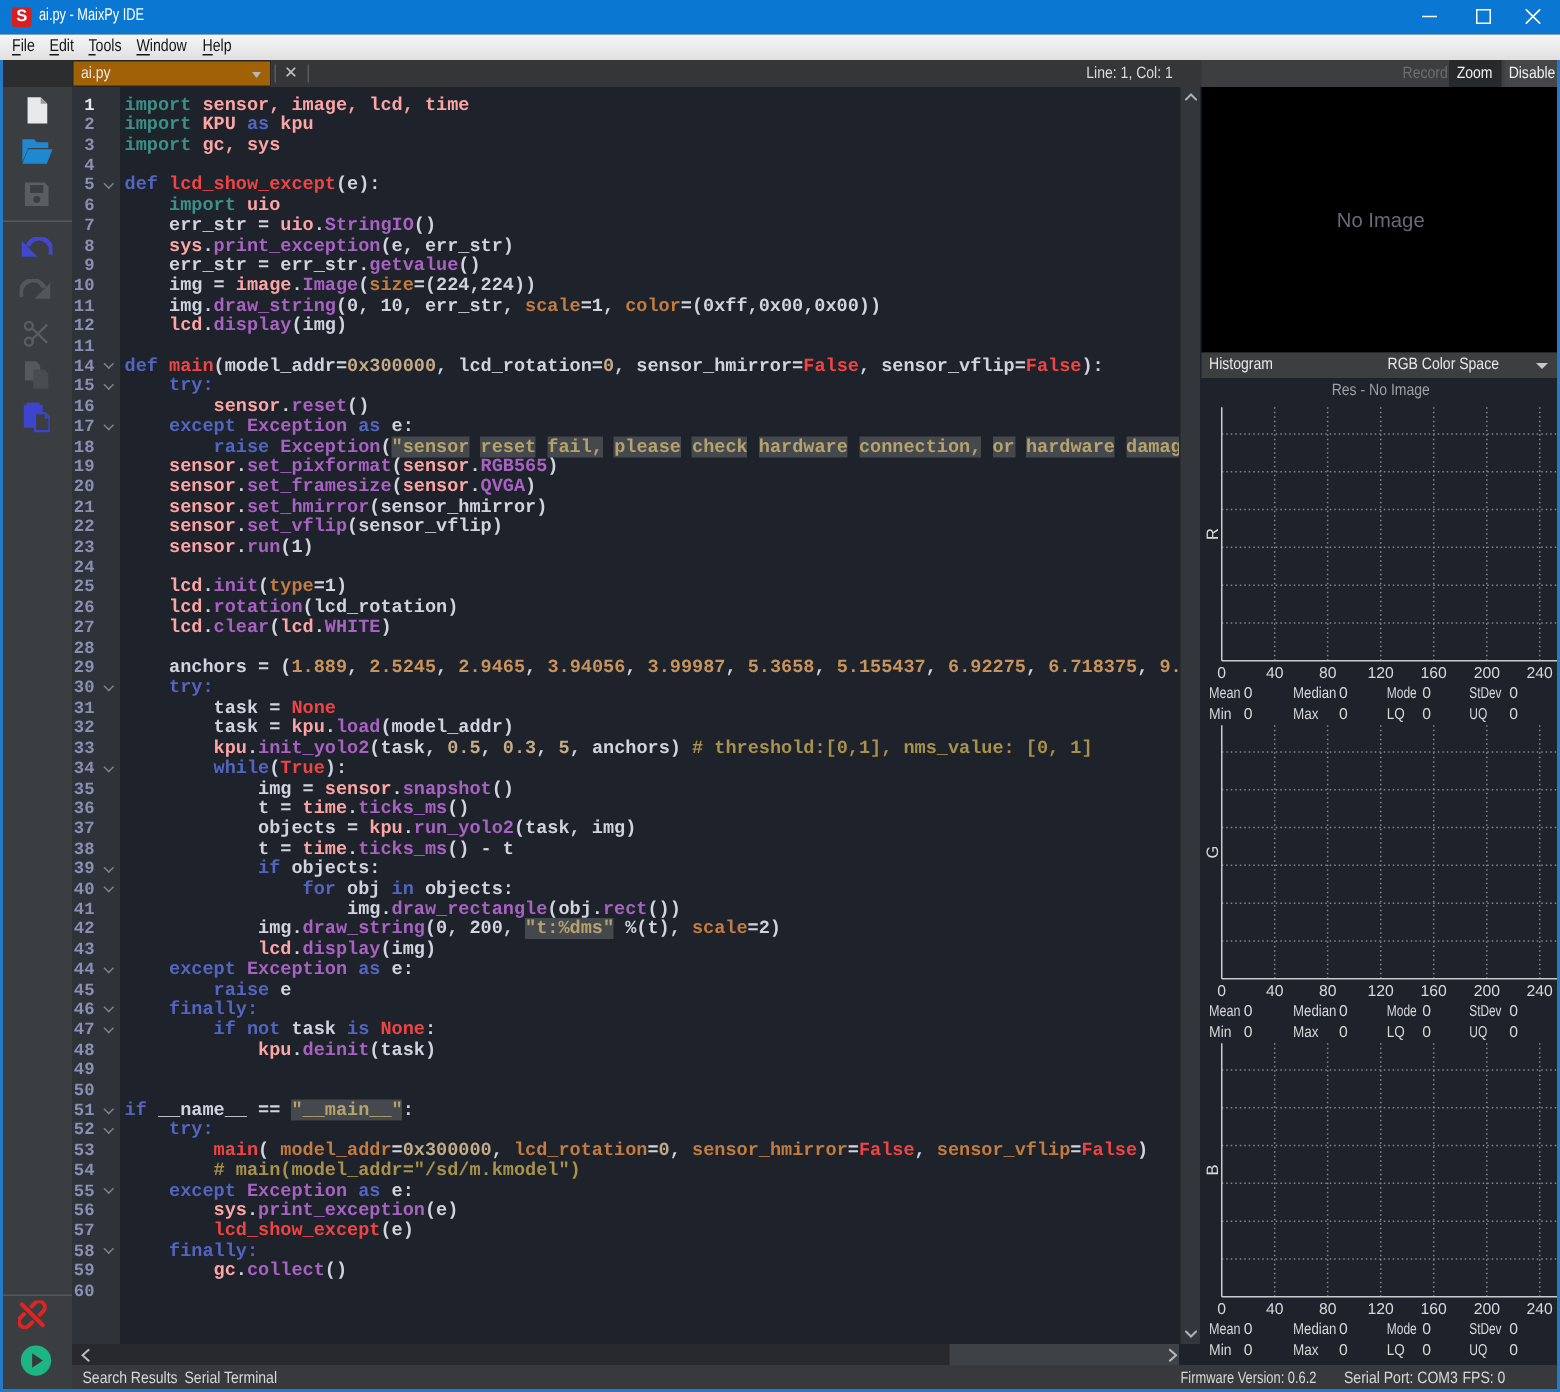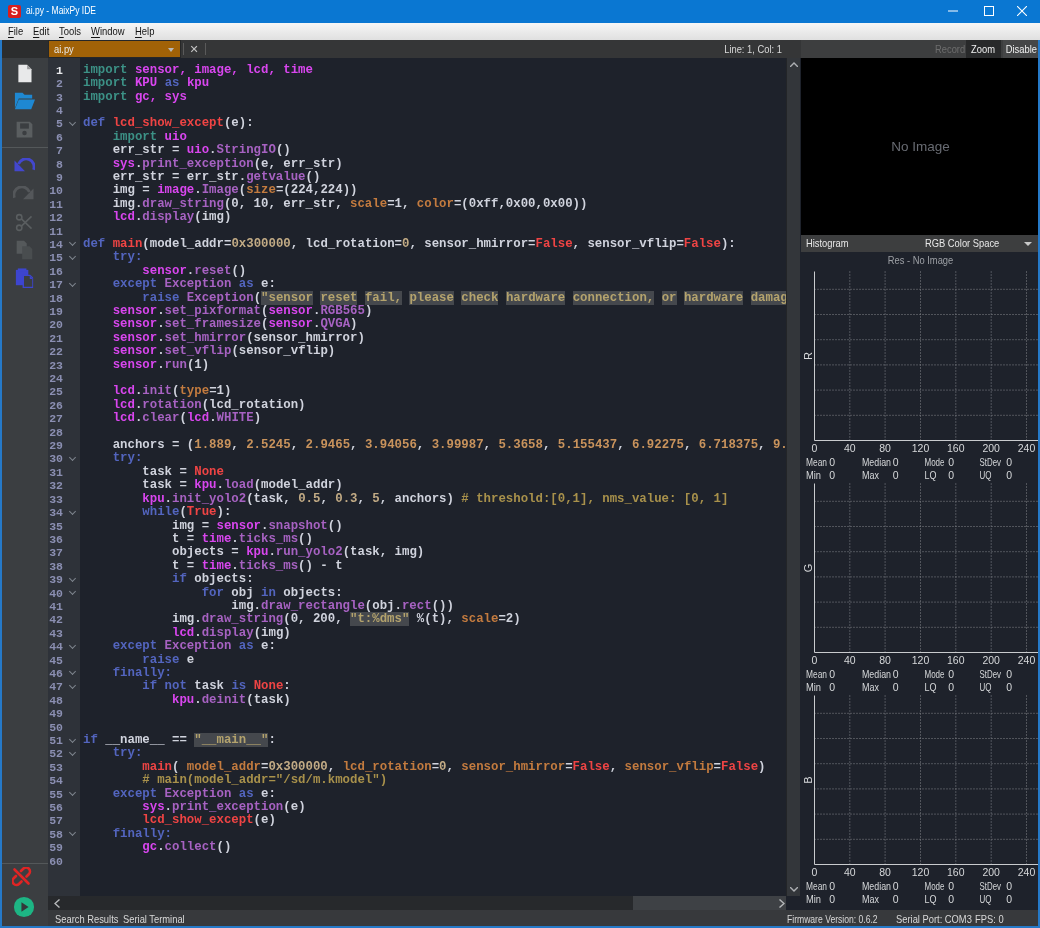--- a/index.html
+++ b/index.html
@@ -50,21 +50,21 @@
 #gutcol { position:absolute; left:0; top:5.7px; width:31.5px; }
 .gl { height:13.42px; line-height:13.42px; position:relative; }
 .gn { position:absolute; right:16.5px; top:0; color:#8b8fb2; font-size:11.5px; }
 .gl.cur .gn { color:#e8e9ec; }
 .fa { position:absolute; left:21.5px; top:2.5px; width:5px; height:5px; border-right:1.5px solid #7e848d;
   border-bottom:1.5px solid #7e848d; transform:rotate(45deg); }
 #codecol { position:absolute; left:35px; top:5.7px; white-space:pre; color:#d0d3dd; }
 .cl { height:13.42px; line-height:13.42px; }
 .k { color:#5365bf; }
 .i { color:#3c9186; }
-.m { color:#d946ef; }
+.m { color:#fca5a5; }
 .a { color:#a762c2; }
 .p { color:#ef4444; }
 .o { color:#c37b3f; }
 .n { color:#c9935c; }
 .v { color:#c2ab85; }
 .c { color:#a8914b; }
 .s { color:#b4a36d; background:#45484d; }
 
 
 #vscroll { left:786px; top:58px; width:14px; height:838px; background:#33363a; border-left:1px solid #232528; }

